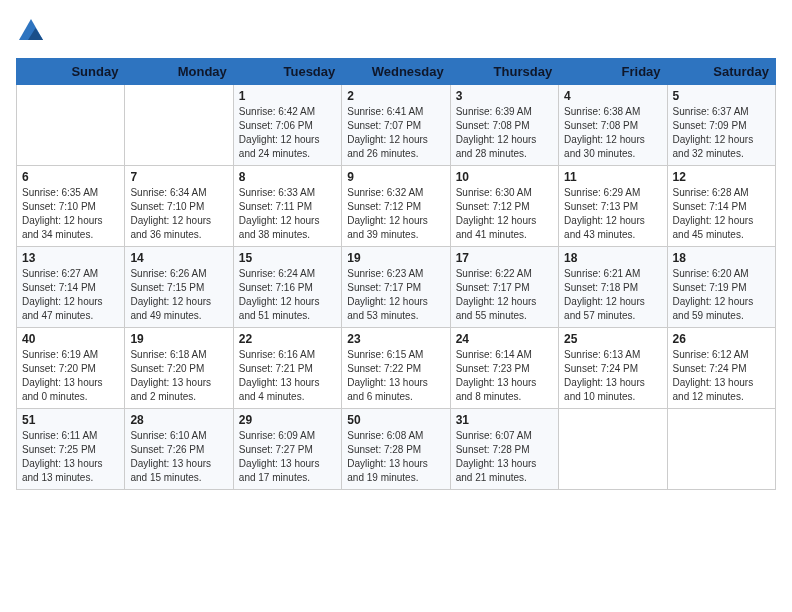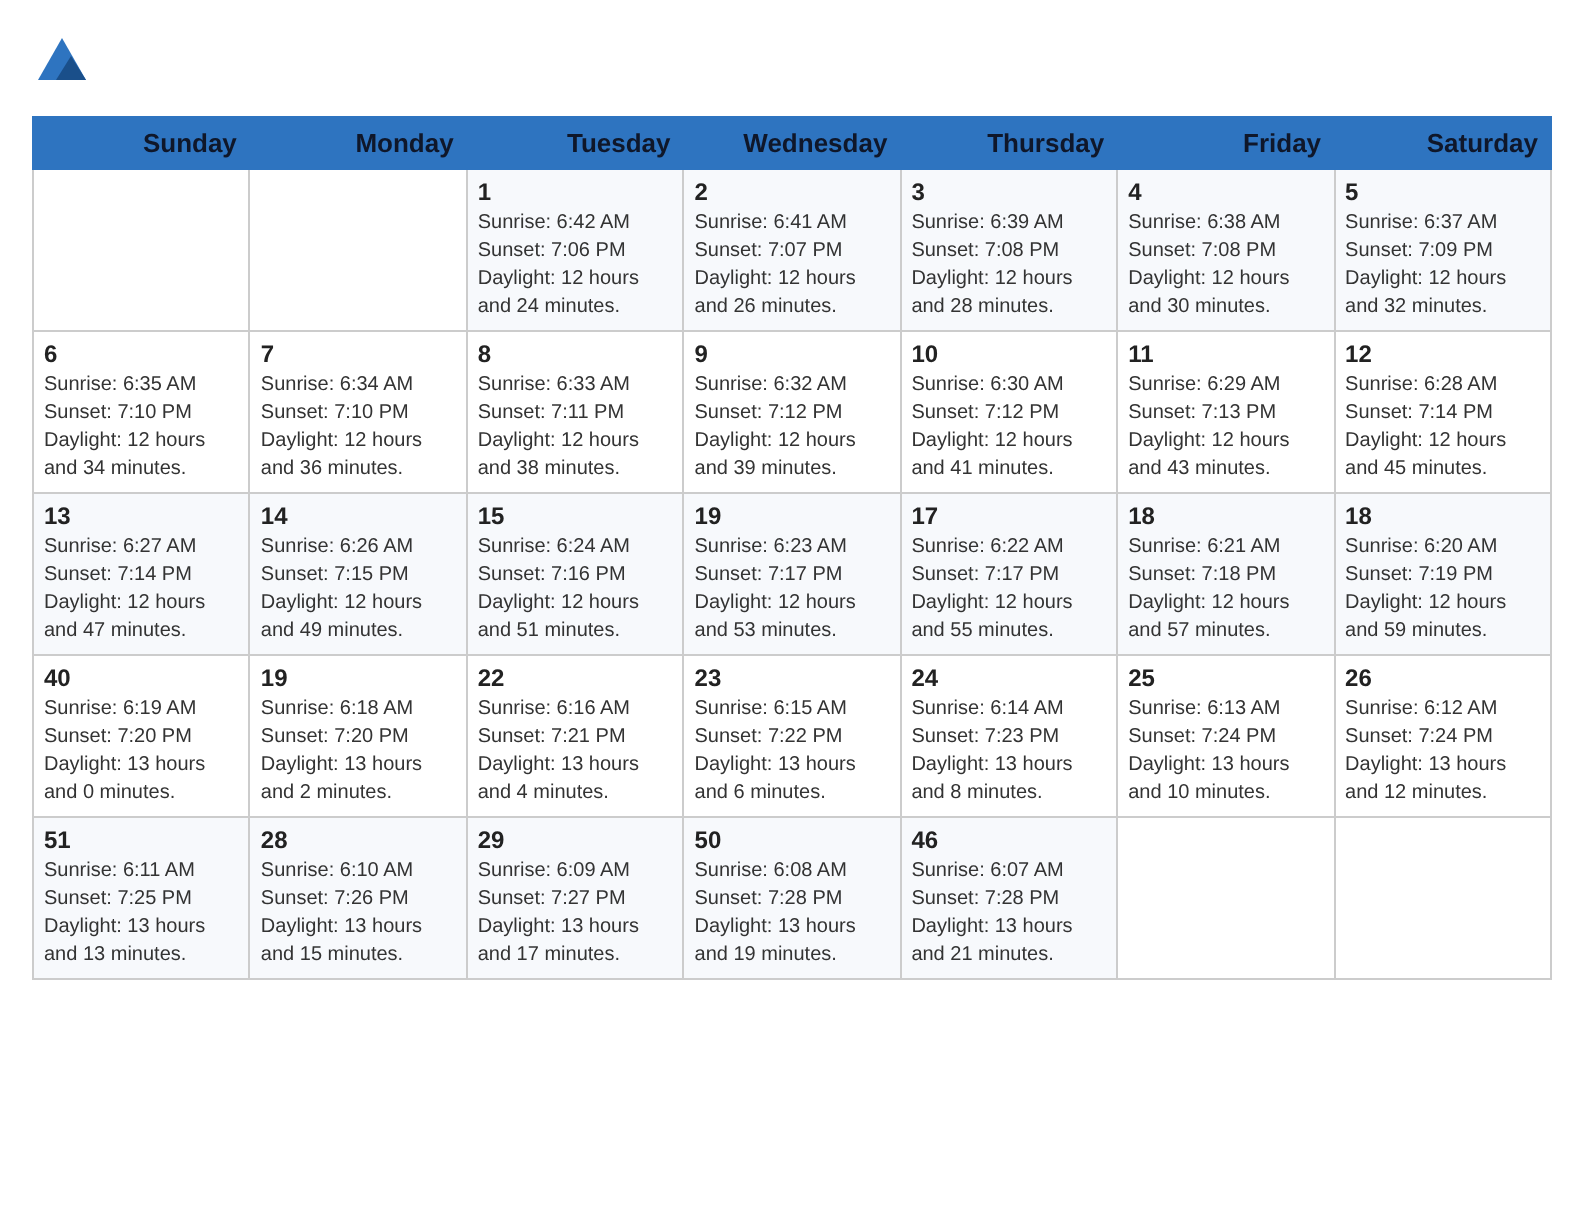--- a/index.html
+++ b/index.html
@@ -166,19 +166,19 @@
           <td><span class="day-num">23</span><span class="cell-text">Sunrise: 6:15 AM<br>Sunset: 7:22 PM<br>Daylight: 13 hours and 6 minutes.</span></td>
           <td><span class="day-num">24</span><span class="cell-text">Sunrise: 6:14 AM<br>Sunset: 7:23 PM<br>Daylight: 13 hours and 8 minutes.</span></td>
           <td><span class="day-num">25</span><span class="cell-text">Sunrise: 6:13 AM<br>Sunset: 7:24 PM<br>Daylight: 13 hours and 10 minutes.</span></td>
           <td><span class="day-num">26</span><span class="cell-text">Sunrise: 6:12 AM<br>Sunset: 7:24 PM<br>Daylight: 13 hours and 12 minutes.</span></td>
         </tr>
         <tr>
           <td><span class="day-num">51</span><span class="cell-text">Sunrise: 6:11 AM<br>Sunset: 7:25 PM<br>Daylight: 13 hours and 13 minutes.</span></td>
           <td><span class="day-num">28</span><span class="cell-text">Sunrise: 6:10 AM<br>Sunset: 7:26 PM<br>Daylight: 13 hours and 15 minutes.</span></td>
           <td><span class="day-num">29</span><span class="cell-text">Sunrise: 6:09 AM<br>Sunset: 7:27 PM<br>Daylight: 13 hours and 17 minutes.</span></td>
           <td><span class="day-num">50</span><span class="cell-text">Sunrise: 6:08 AM<br>Sunset: 7:28 PM<br>Daylight: 13 hours and 19 minutes.</span></td>
-          <td><span class="day-num">46</span><span class="cell-text">Sunrise: 6:07 AM<br>Sunset: 7:28 PM<br>Daylight: 13 hours and 21 minutes.</span></td>
+          <td><span class="day-num">31</span><span class="cell-text">Sunrise: 6:07 AM<br>Sunset: 7:28 PM<br>Daylight: 13 hours and 21 minutes.</span></td>
           <td class="empty-cell"></td>
           <td class="empty-cell"></td>
         </tr>
       </tbody>
   </table>
 </div>
 
 </body></html>

